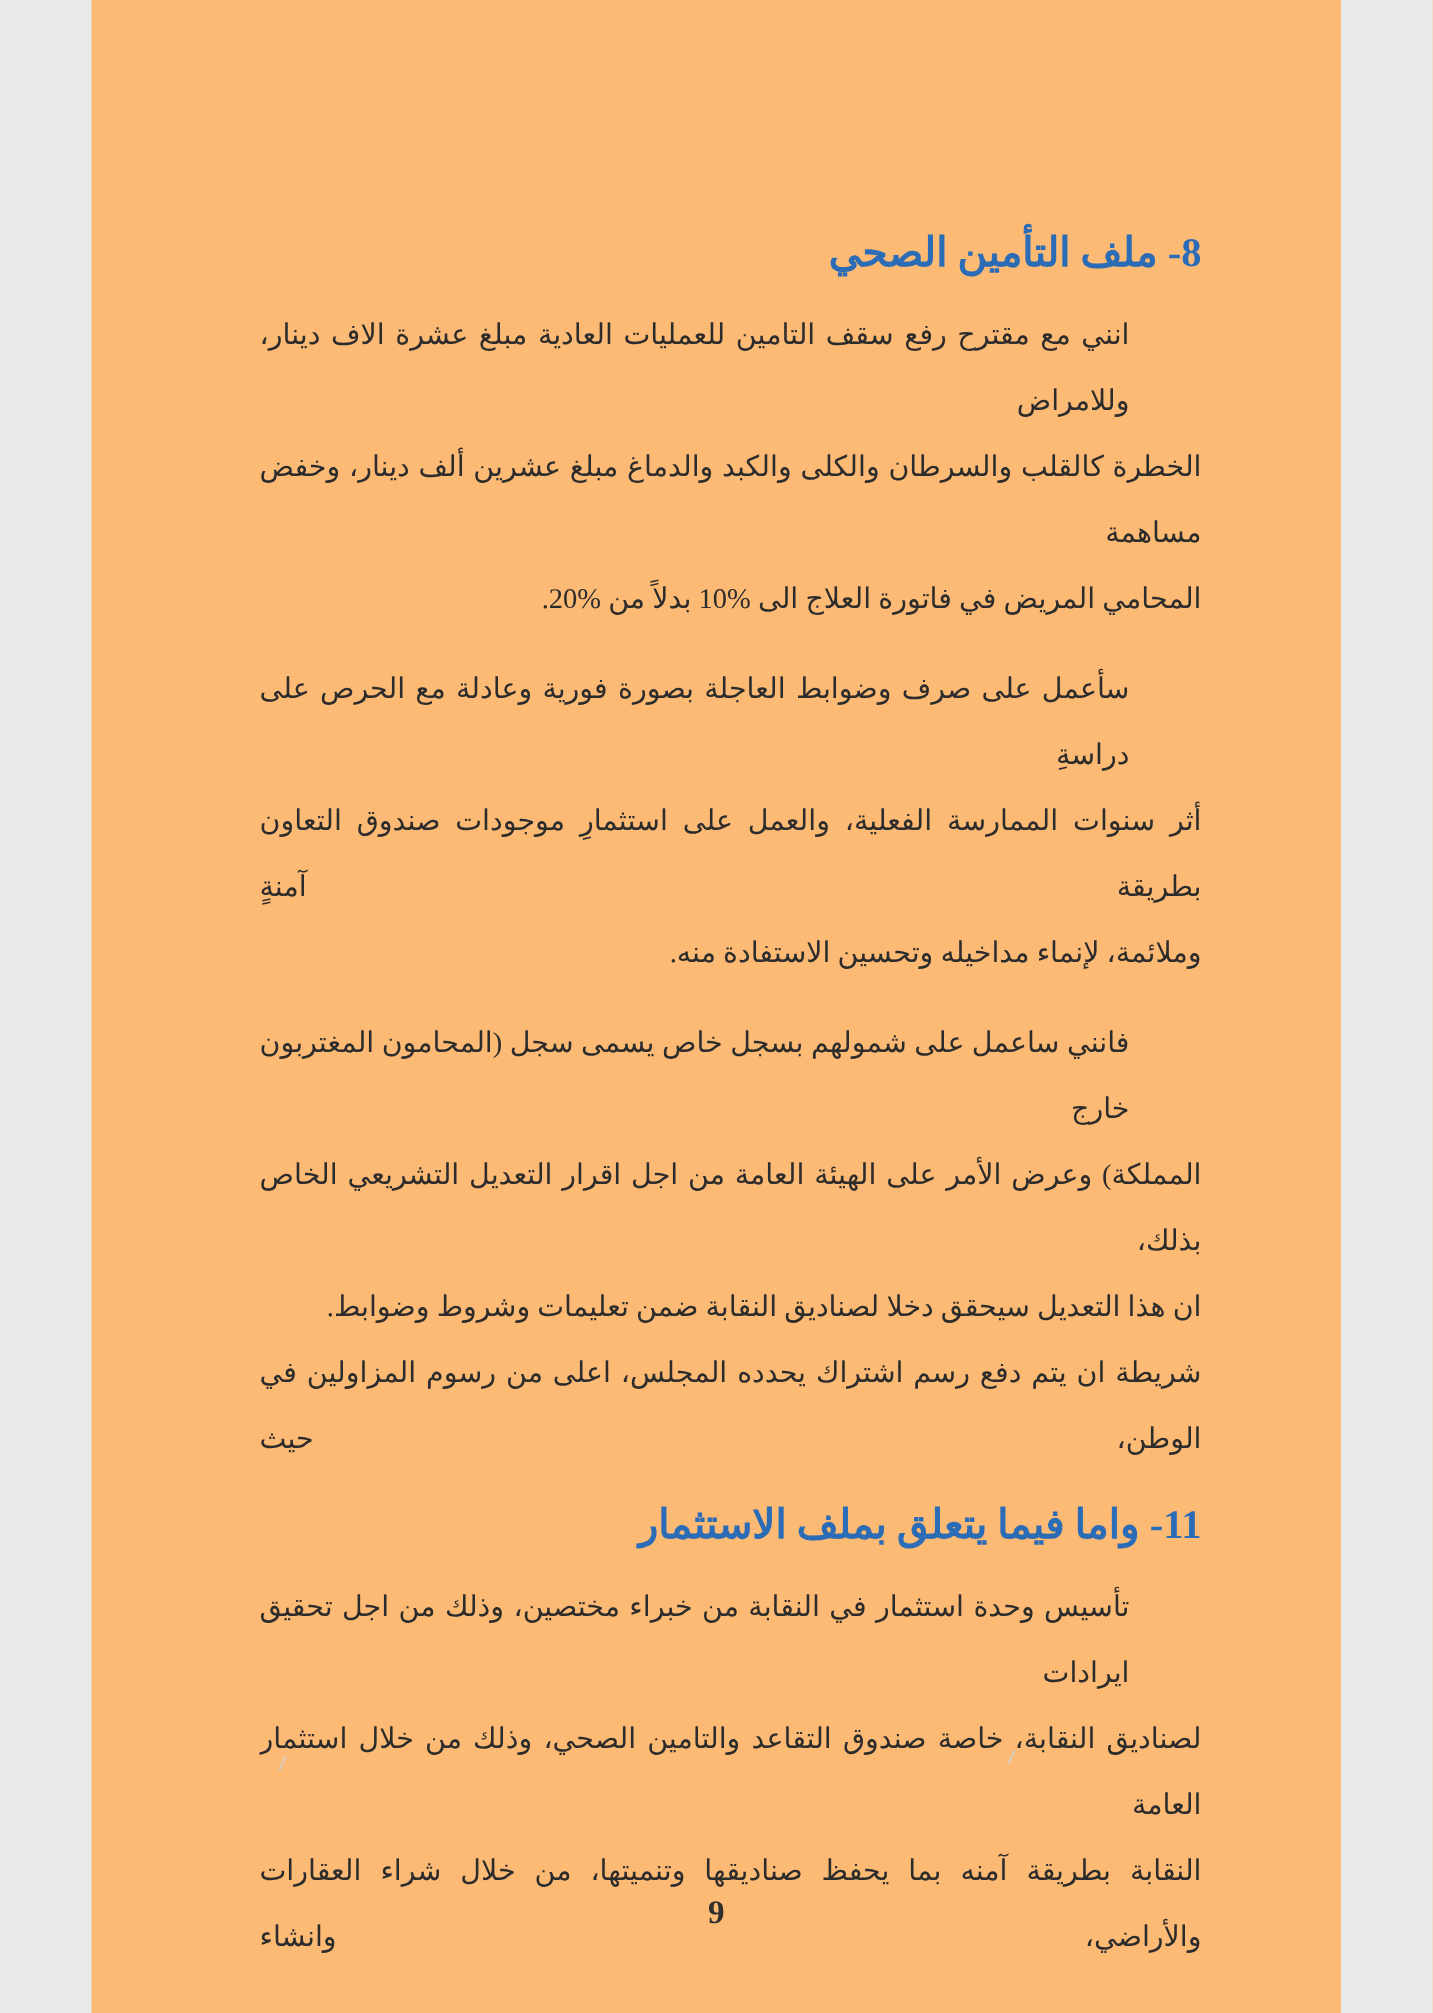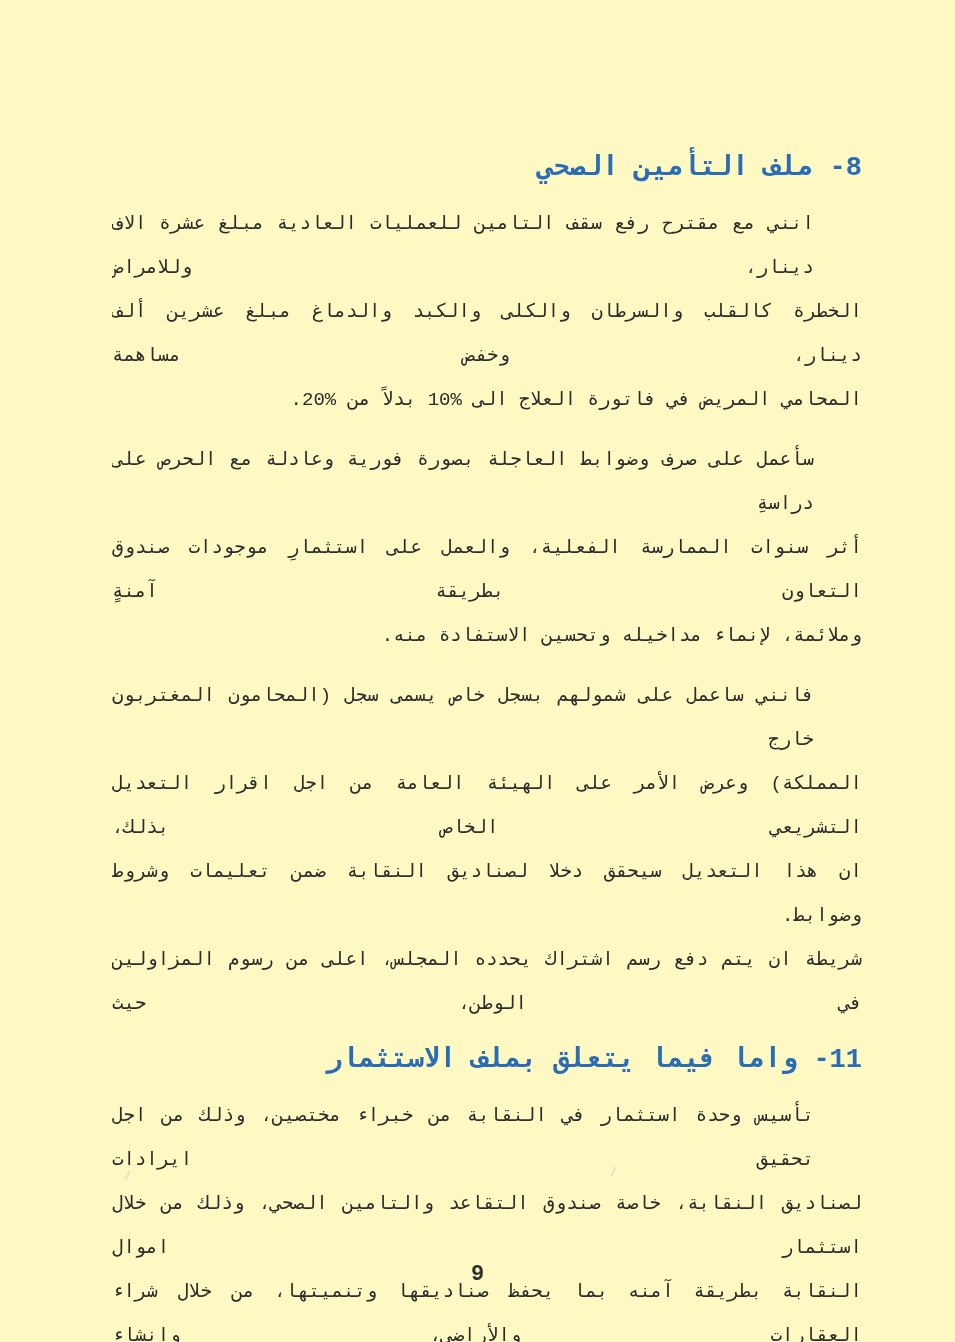--- a/index.html
+++ b/index.html
@@ -2,26 +2,26 @@
 <html lang="ar"><head>
 <meta charset="utf-8">
 <style>
   html, body {
     margin: 0;
     padding: 0;
     background: #e9e9e9;
   }
   .page {
     position: relative;
-    width: 955px;
+    width: 833px;
     height: 1342px;
     margin: 0 auto;
-    background: #fef9c3;
+    background: #fdba74;
     overflow: hidden;
-    font-family: Liberation Mono, monospace;
+    font-family: Liberation Serif, serif;
   }
   .content {
     padding: 150px 93px 0 112px;
   }
   .sec {
     margin-bottom: 16px;
   }
   .heading {
     direction: rtl;
     text-align: right;
@@ -103,21 +103,21 @@
           <div class="line">المملكة) وعرض الأمر على الهيئة العامة من اجل اقرار التعديل التشريعي الخاص بذلك،</div>
           <div class="line last">ان هذا التعديل سيحقق دخلا لصناديق النقابة ضمن تعليمات وشروط وضوابط.</div>
           <div class="line">شريطة ان يتم دفع رسم اشتراك يحدده المجلس، اعلى من رسوم المزاولين في الوطن، حيث</div>
         </div>
     </section>
 
     <section class="sec">
       <h2 class="heading">11- واما فيما يتعلق بملف الاستثمار</h2>
       <div class="para">
           <div class="line first">تأسيس وحدة استثمار في النقابة من خبراء مختصين، وذلك من اجل تحقيق ايرادات</div>
-          <div class="line">لصناديق النقابة، خاصة صندوق التقاعد والتامين الصحي، وذلك من خلال استثمار اموال</div>
+          <div class="line">لصناديق النقابة، خاصة صندوق التقاعد والتامين الصحي، وذلك من خلال استثمار العامة</div>
           <div class="line">النقابة بطريقة آمنه بما يحفظ صناديقها وتنميتها، من خلال شراء العقارات والأراضي، وانشاء</div>
         </div>
     </section>
 
   </div>
 
   <div class="speck s1"></div>
   <div class="speck s2"></div>
 
   <div class="page-number">9</div>

